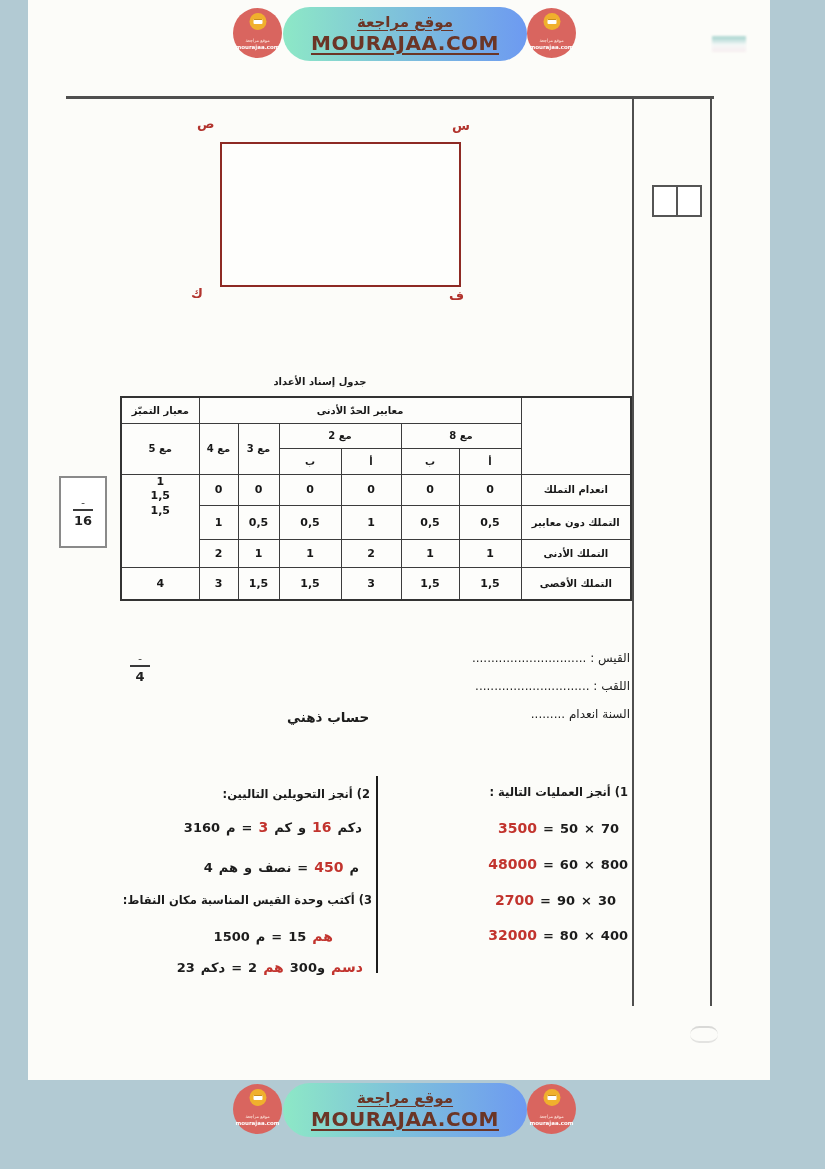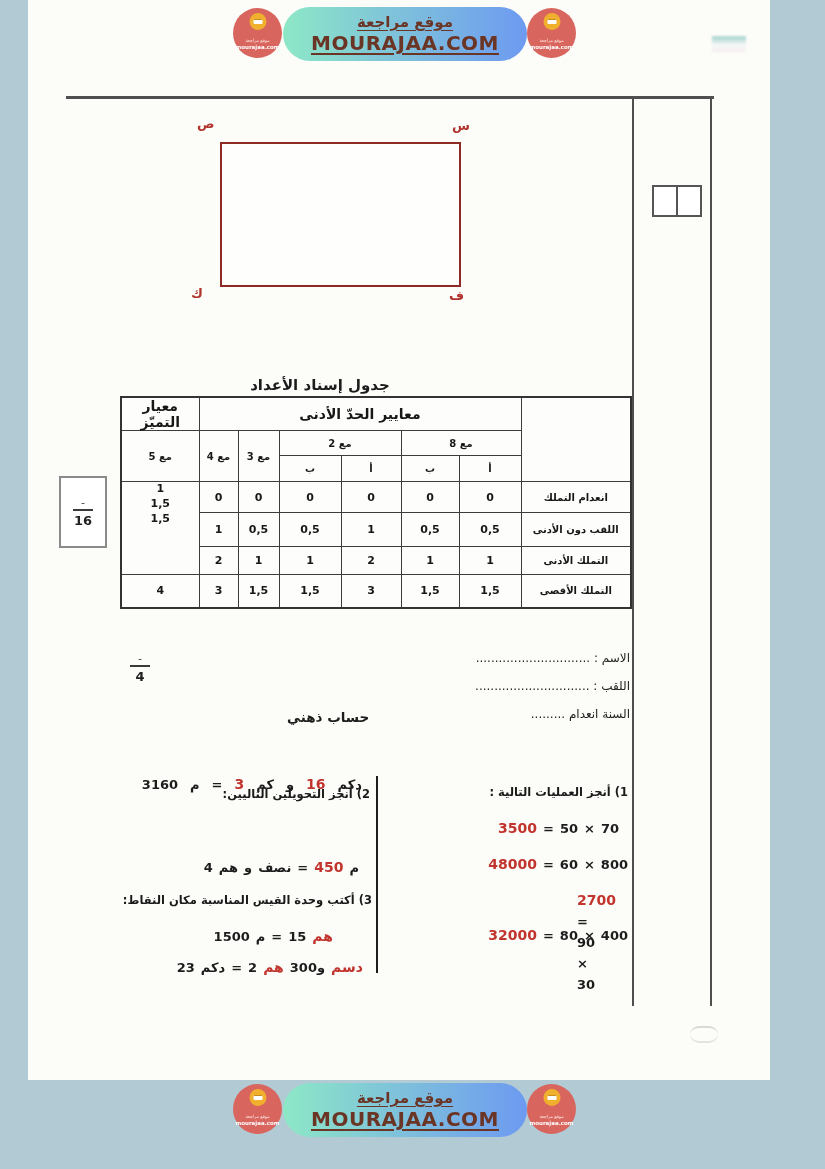--- a/index.html
+++ b/index.html
@@ -54,26 +54,26 @@
   
   .score16{position:absolute;left:59px;top:476px;width:44px;height:68px;border:2px solid #8a8a8a;background:#fff;
            display:flex;flex-direction:column;align-items:center;justify-content:center;gap:3px;}
   .frac-num{font-size:9px;color:#333;line-height:1;}
   .frac-bar{width:20px;height:2px;background:#3a3a3a;}
   .frac-den{font-size:13px;font-weight:bold;color:#222;line-height:1;}
   .score4{position:absolute;left:127px;top:653px;width:26px;display:flex;flex-direction:column;align-items:center;gap:3px;}
 
   
   .tbl-title{position:absolute;left:240px;top:376px;width:160px;text-align:center;
-             font-size:15px;font-weight:bold;direction:rtl;}
+             font-size:10px;font-weight:bold;direction:rtl;}
   .gtable{position:absolute;left:120px;top:396px;border-collapse:collapse;table-layout:fixed;background:#fdfdfb;}
   .gtable td{border:1.5px solid #3c3c3c;text-align:center;vertical-align:middle;
              font-weight:bold;color:#171717;padding:0;}
   .gtable{border:2px solid #333;}
-  .hdr{font-size:14px;direction:rtl;}
+  .hdr{font-size:10px;direction:rtl;}
   .crit{font-size:10px;direction:rtl;height:24px;}
   .sub{font-size:10px;height:25px;}
   .val{font-size:11px;}
   .rowlab{font-size:10px;direction:rtl;padding:0 3px;}
   .exc-cell{vertical-align:top !important;font-size:11px;line-height:1.35;padding-top:2px;}
   .r-h1{height:26px;} .r-d1{height:31px;} .r-d2{height:34px;} .r-d3{height:28px;} .r-d4{height:33px;}
 
   
   .info-line{position:absolute;direction:rtl;font-size:12px;color:#222;letter-spacing:.3px;}
   .il-name{top:651px;right:195px;}
@@ -84,22 +84,22 @@
 
   
   .ex-title{position:absolute;direction:rtl;font-size:11.5px;font-weight:600;color:#1a1a1a;}
   .ex1-title{top:785px;right:197px;}
   .ex2-title{top:787px;right:455px;}
   .ex3-title{top:893px;right:453px;}
   .eq{position:absolute;display:flex;direction:ltr;gap:6px;align-items:baseline;font-size:13px;font-weight:600;}
   .eq .seg{white-space:nowrap;}
   .eq .red{color:#c2342e;font-weight:bold;font-size:14px;}
   .eq1-1{top:820px;right:206px;} .eq1-2{top:856px;right:197px;}
-  .eq1-3{top:892px;right:209px;flex-direction:column;} .eq1-4{top:927px;right:197px;align-items:flex-end;}
-  .eq2-1{top:776px;right:463px;gap:12px;} .eq2-2{top:859px;right:466px;}
+  .eq1-3{top:892px;right:209px;} .eq1-4{top:927px;right:197px;align-items:flex-end;}
+  .eq2-1{top:819px;right:463px;} .eq2-2{top:859px;right:466px;}
   .eq3-1{top:928px;right:492px;text-align:right;} .eq3-2{top:959px;right:462px;}
   .ex-divider{position:absolute;left:376px;top:776px;width:2px;height:197px;background:#1d1d1d;}
 </style>
 </head>
 <body>
 
 <div class="canvas">
 
   <div class="page"></div>
 
@@ -190,21 +190,21 @@
       <td class="val">0</td>
       <td class="rowlab">انعدام التملك</td>
     </tr>
     <tr class="r-d2">
       <td class="val">1</td>
       <td class="val">0,5</td>
       <td class="val">0,5</td>
       <td class="val">1</td>
       <td class="val">0,5</td>
       <td class="val">0,5</td>
-      <td class="rowlab">اللقب دون الأدنى</td>
+      <td class="rowlab">التملك دون معايير</td>
     </tr>
     <tr class="r-d3">
       <td class="val">2</td>
       <td class="val">1</td>
       <td class="val">1</td>
       <td class="val">2</td>
       <td class="val">1</td>
       <td class="val">1</td>
       <td class="rowlab">التملك الأدنى</td>
     </tr>
@@ -214,21 +214,21 @@
       <td class="val">1,5</td>
       <td class="val">1,5</td>
       <td class="val">3</td>
       <td class="val">1,5</td>
       <td class="val">1,5</td>
       <td class="rowlab">التملك الأقصى</td>
     </tr>
   </tbody>
     </table>
 
-  <div class="info-line il-name">الاسم : ..............................</div>
+  <div class="info-line il-name">القيس : ..............................</div>
   <div class="info-line il-surname">اللقب : ..............................</div>
   <div class="info-line il-year">السنة انعدام .........</div>
 
   <div class="score4">
     <span class="frac-num">ـ</span>
     <span class="frac-bar"></span>
     <span class="frac-den">4</span>
   </div>
 
   <div class="section-title">حساب ذهني</div>

